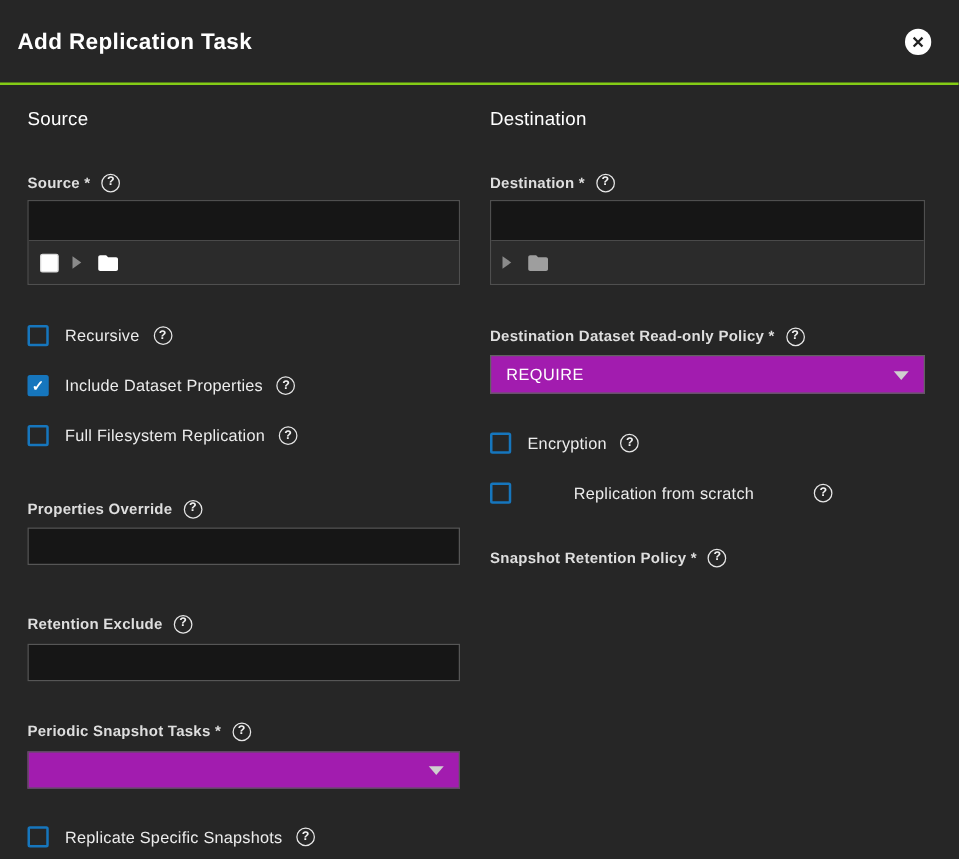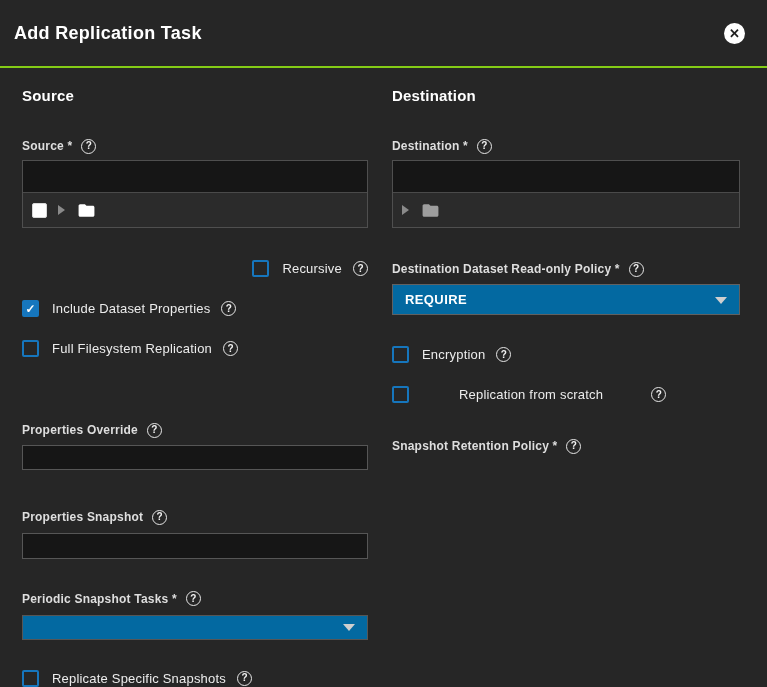--- a/index.html
+++ b/index.html
@@ -36,21 +36,21 @@
   .dlg-body {
     flex:1; display:flex; gap:24px;
     padding:19px 27px 0 22px;
     overflow:hidden;
   }
   .col { display:flex; flex-direction:column; }
   .col-left  { width:346px; flex:0 0 346px; }
   .col-right { width:348px; flex:0 0 348px; }
 
   .section-title {
-    font-size:15px; font-weight:700; color:#ffffff;
+    font-size:15px; font-weight:400; color:#ffffff;
     height:18px; line-height:18px; letter-spacing:.2px;
   }
 
   .field-label {
     display:flex; align-items:center; gap:9px;
     font-size:12px; font-weight:700; color:#dedede;
     height:14px; line-height:14px; letter-spacing:.2px;
   }
 
   .help {
@@ -107,41 +107,40 @@
 
   
   .text-input {
     display:block; width:100%; height:30px;
     background:#161616; border:1px solid #565656;
     outline:none; color:#fff; font-size:13px; padding:0 10px;
     font-family:"Liberation Sans", sans-serif;
   }
   .select {
     position:relative; width:100%; height:31px;
-    background:#0369a1; border:1px solid #616161;
+    background:#a21caf; border:1px solid #616161;
     display:flex; align-items:center;
     padding:0 30px 0 12px;
     font-size:13px; color:#ffffff; letter-spacing:.4px;
     cursor:pointer;
-    font-weight:bold;
   }
   .caret {
     position:absolute; right:12px; top:50%; margin-top:-3px;
     width:0; height:0;
     border-top:7px solid #cfcfcf;
     border-left:6px solid transparent;
     border-right:6px solid transparent;
   }
 
   
   .mt-sec-label { margin-top:34px; }
   .mt-picker    { margin-top:7px;  }
-  .lt-cb1 { margin-top:32px;justify-content:flex-end; }
+  .lt-cb1 { margin-top:32px; }
   .lt-cb  { margin-top:23px; }
-  .lt-po-label { margin-top:66px; }
+  .lt-po-label { margin-top:43px; }
   .lt-po-input { margin-top:8px; }
   .lt-pe-label { margin-top:40px; }
   .lt-pe-input { margin-top:9px; }
   .lt-pst-label { margin-top:33px; }
   .lt-pst-select { margin-top:9px; height:30px; border-color:#565656; }
   .lt-rss { margin-top:30px; }
   .rt-policy-label { margin-top:34px; }
   .rt-policy-select { margin-top:8px; }
   .rt-cb1 { margin-top:31px; }
   .rt-cb  { margin-top:23px;gap:37px; }
@@ -200,21 +199,21 @@
         <span class="help">?</span>
       </div>
 
       <div class="field-label lt-po-label">
         <span>Properties Override</span>
         <span class="help">?</span>
       </div>
       <input class="text-input lt-po-input" type="text" value="" style="">
 
       <div class="field-label lt-pe-label">
-        <span>Properties Snapshot</span>
+        <span>Retention Exclude</span>
         <span class="help">?</span>
       </div>
       <input class="text-input lt-pe-input" type="text" value="" style="">
 
       <div class="field-label lt-pst-label">
         <span>Periodic Snapshot Tasks *</span>
         <span class="help">?</span>
       </div>
       <div class="select lt-pst-select">
         <span></span>

